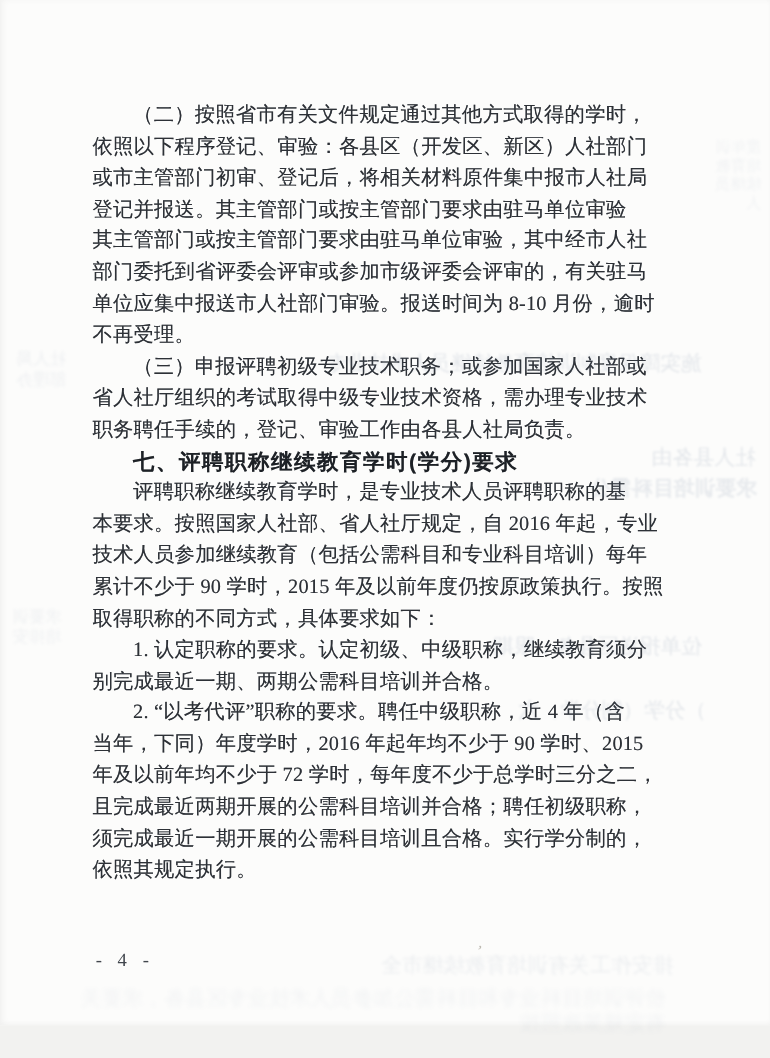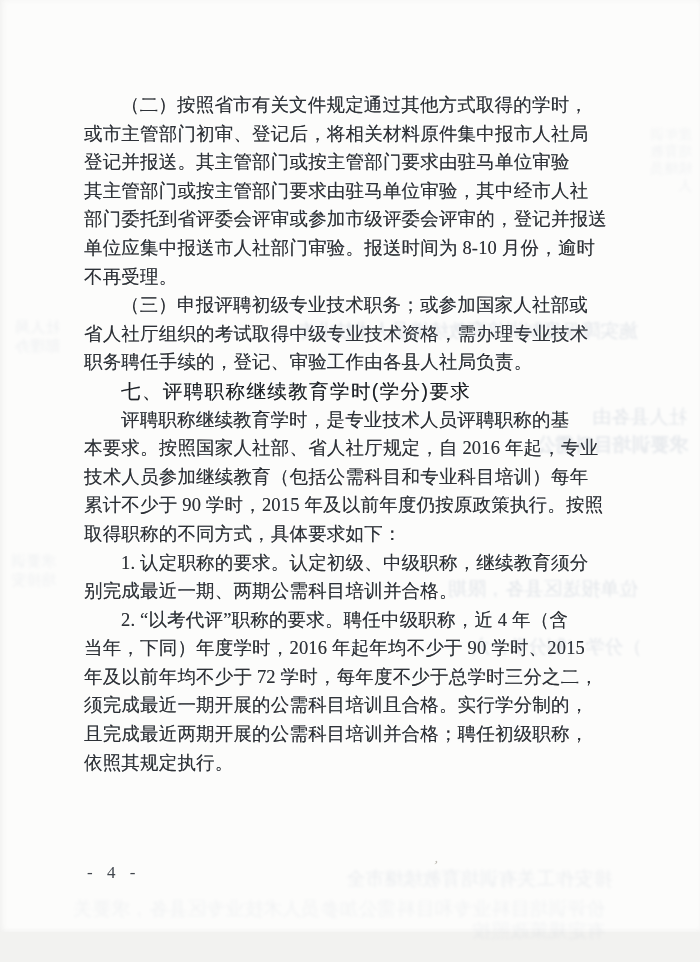--- a/index.html
+++ b/index.html
@@ -28,21 +28,21 @@
     font-size: 18.5px;
     line-height: 28.6px;
     letter-spacing: 0.18px;
     color: #2d3137;
     white-space: nowrap;
     text-shadow: 0 0 0.4px rgba(45,49,55,0.55);
   }
   .line.indent { padding-left: 37px; }
   .line.heading {
     font-family: "Liberation Sans", sans-serif;
-    font-weight: 400;
+    font-weight: 700;
     font-size: 19.5px;
     letter-spacing: 1.4px;
     color: #1d2126;
   }
   .footer {
     position: absolute;
     left: 87px;
     top: 863px;
     font-size: 17px;
     letter-spacing: 5px;
@@ -87,42 +87,43 @@
     transform: rotate(12deg);
   }
 </style>
 </head>
 <body>
 
 <div class="page">
 
   <div class="doc-lines">
     <div class="line indent">（二）按照省市有关文件规定通过其他方式取得的学时，</div>
+    <div class="line">依照以下程序登记、审验：各县区（开发区、新区）人社部门</div>
     <div class="line">或市主管部门初审、登记后，将相关材料原件集中报市人社局</div>
     <div class="line">登记并报送。其主管部门或按主管部门要求由驻马单位审验</div>
     <div class="line">其主管部门或按主管部门要求由驻马单位审验，其中经市人社</div>
-    <div class="line">部门委托到省评委会评审或参加市级评委会评审的，登记并报送</div>
+    <div class="line">部门委托到省评委会评审或参加市级评委会评审的，有关驻马</div>
     <div class="line">单位应集中报送市人社部门审验。报送时间为 8-10 月份，逾时</div>
     <div class="line">不再受理。</div>
     <div class="line indent">（三）申报评聘初级专业技术职务；或参加国家人社部或</div>
     <div class="line">省人社厅组织的考试取得中级专业技术资格，需办理专业技术</div>
     <div class="line">职务聘任手续的，登记、审验工作由各县人社局负责。</div>
     <div class="line indent heading">七、评聘职称继续教育学时(学分)要求</div>
     <div class="line indent">评聘职称继续教育学时，是专业技术人员评聘职称的基</div>
     <div class="line">本要求。按照国家人社部、省人社厅规定，自 2016 年起，专业</div>
     <div class="line">技术人员参加继续教育（包括公需科目和专业科目培训）每年</div>
     <div class="line">累计不少于 90 学时，2015 年及以前年度仍按原政策执行。按照</div>
     <div class="line">取得职称的不同方式，具体要求如下：</div>
     <div class="line indent">1. 认定职称的要求。认定初级、中级职称，继续教育须分</div>
     <div class="line">别完成最近一期、两期公需科目培训并合格。</div>
     <div class="line indent">2. “以考代评”职称的要求。聘任中级职称，近 4 年（含</div>
     <div class="line">当年，下同）年度学时，2016 年起年均不少于 90 学时、2015</div>
     <div class="line">年及以前年均不少于 72 学时，每年度不少于总学时三分之二，</div>
+    <div class="line">且完成最近两期开展的公需科目培训并合格；聘任初级职称，</div>
     <div class="line">须完成最近一期开展的公需科目培训且合格。实行学分制的，</div>
-    <div class="line">且完成最近两期开展的公需科目培训并合格；聘任初级职称，</div>
     <div class="line">依照其规定执行。</div>
   </div>
 
   <div class="footer">- 4 -</div>
 
   <div class="ghost g0">施实障保度制训培育教续继员人术技业专</div>
   <div class="ghost g1">社人县各由</div>
   <div class="ghost g2">求要训培目科需公</div>
   <div class="ghost g3">位单报送区县各，限期</div>
   <div class="ghost g4">）分学（制分学、六</div>

